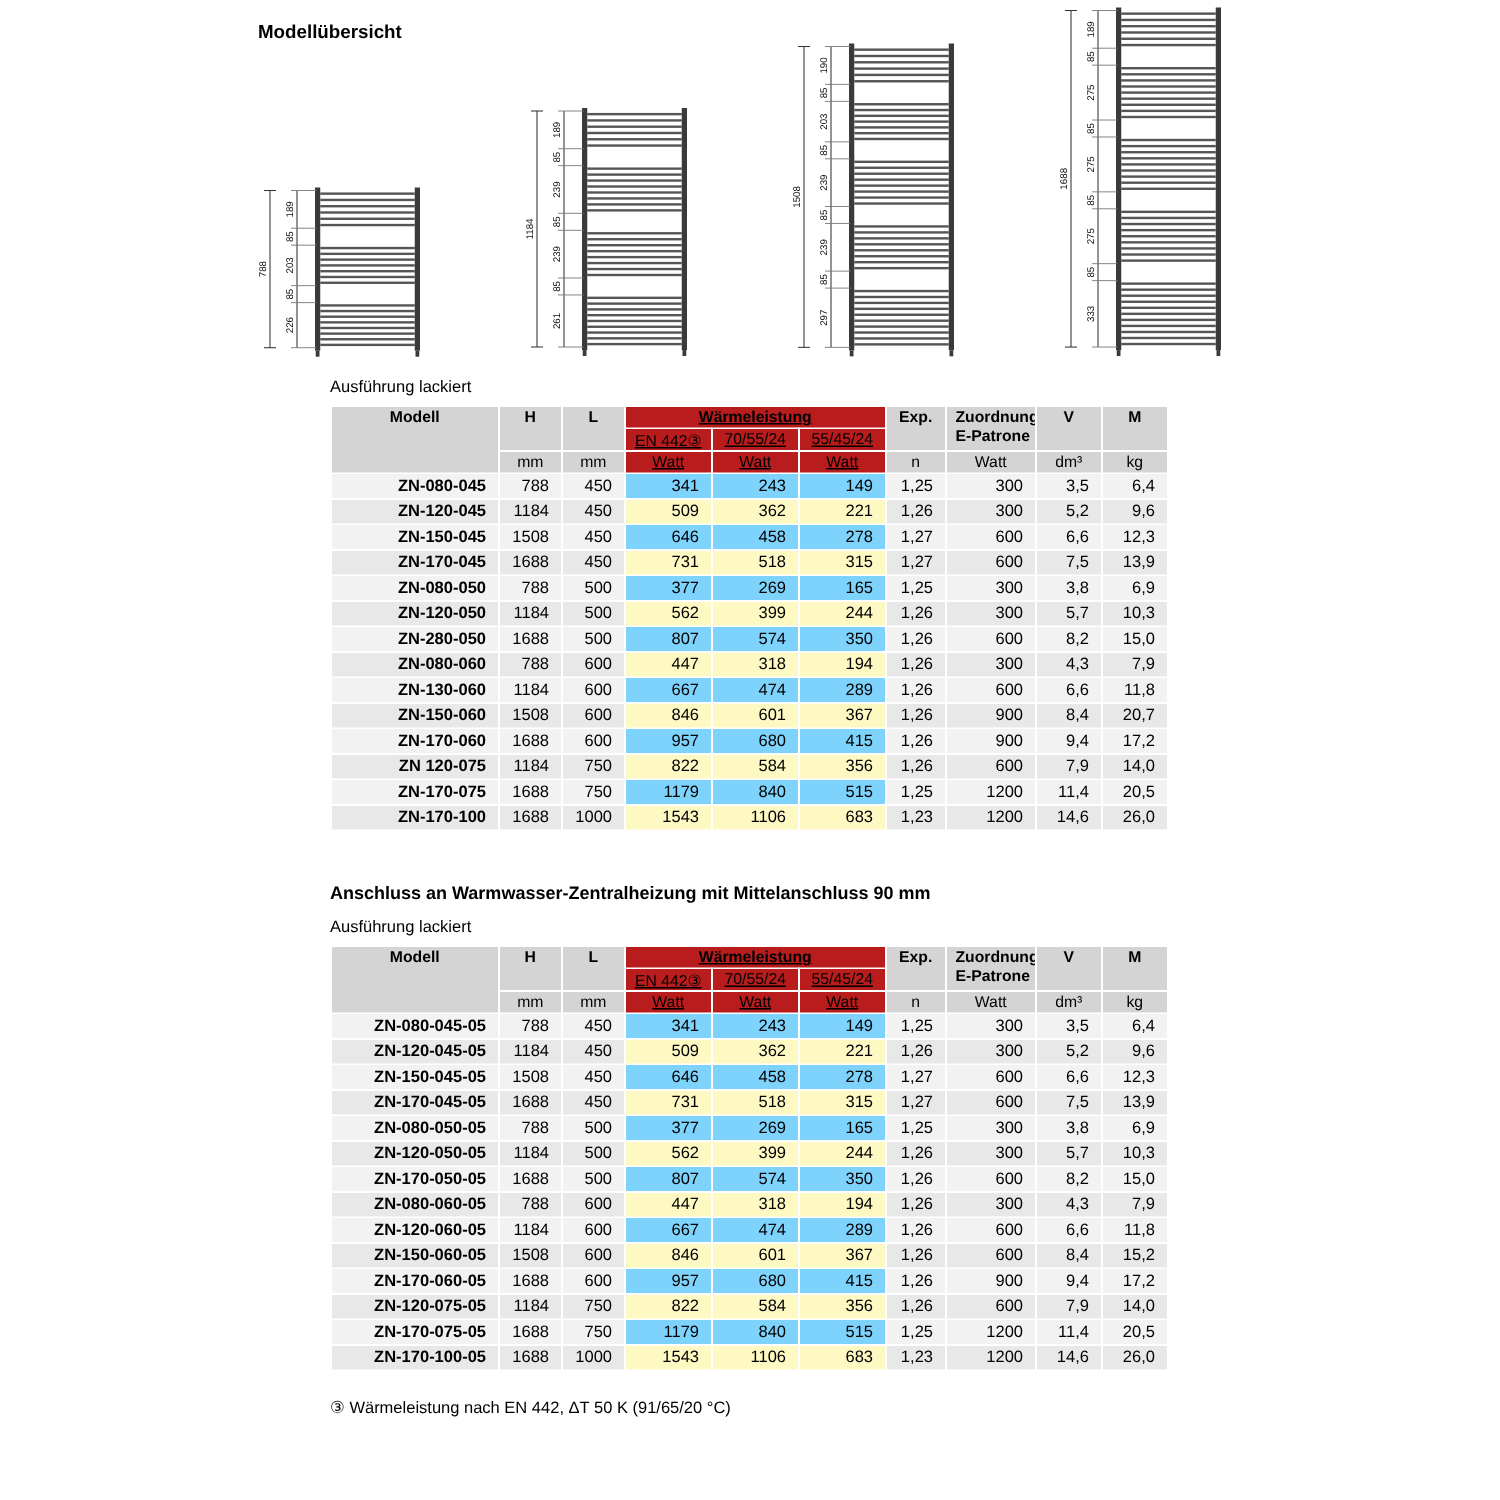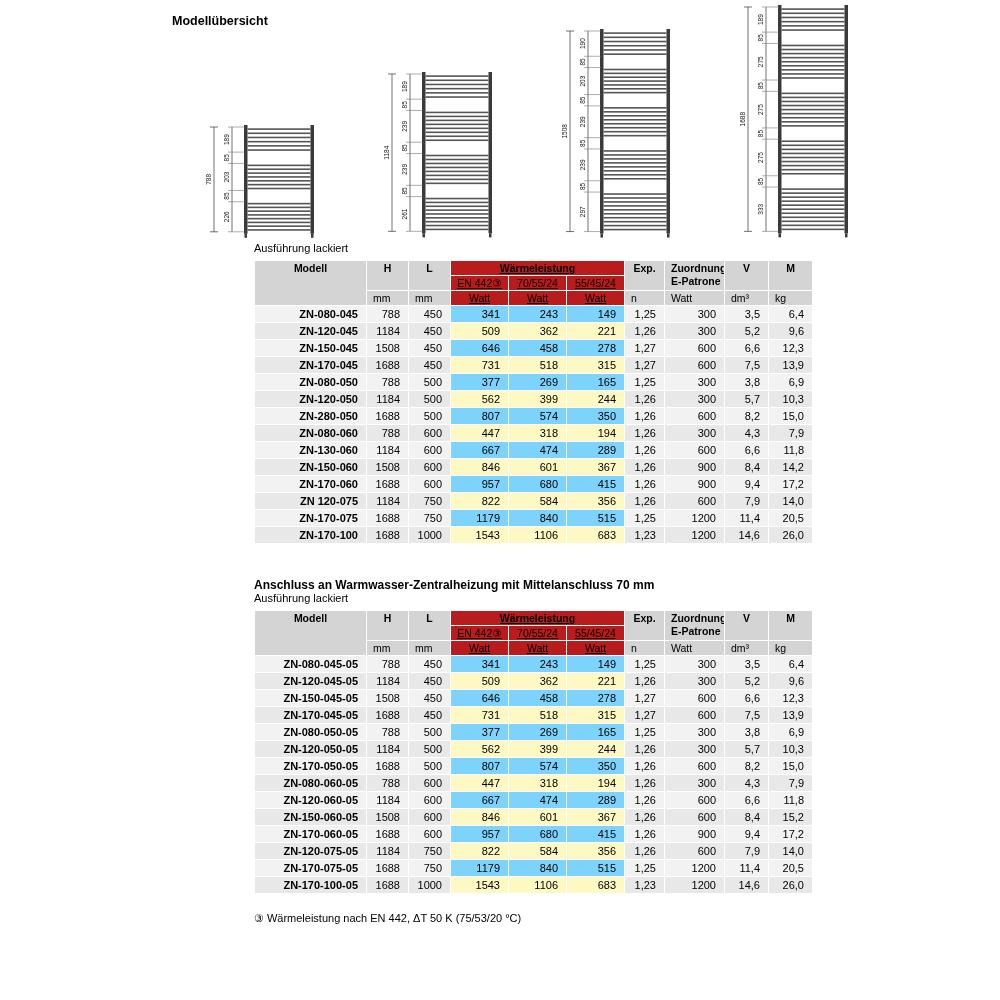--- a/index.html
+++ b/index.html
@@ -1,31 +1,31 @@
 <!DOCTYPE html>
 <html><head>
 <meta charset="utf-8">
 <style>
   * { margin:0; padding:0; box-sizing:border-box; }
   html,body { width:1000px; height:1000px; background:#ffffff; font-family:"Liberation Sans", sans-serif; color:#000; }
-  .page { position:relative; width:1000px; height:1000px; overflow:hidden; background:#fff;padding-left:34px; }
+  .page { position:relative; width:1000px; height:1000px; overflow:hidden; background:#fff; }
   .title { position:absolute; top:14px; left:172px; font-size:12.5px; font-weight:bold; }
   .diagrams { display:flex; align-items:flex-end; column-gap:66px; margin-left:170px; height:242px; padding-top:4px; }
   svg text { font-family:"Liberation Sans", sans-serif; fill:#111; }
   .content { margin-left:220px; width:558px; }
   .section-heading { font-size:12px; font-weight:bold; margin-top:18px; }
   .section-heading.t2 { margin-top:34px; }
-  .sub { font-size:11px; margin-bottom:6px; }
+  .sub { font-size:11px; margin-top:10px; margin-bottom:6px; }
   table.spec { border-collapse:collapse; width:558px; table-layout:fixed; font-size:11px; }
   table.spec th, table.spec td { border:1px solid #ffffff; padding:0 6px; white-space:nowrap; overflow:hidden; }
   table.spec thead tr { height:15px; }
   table.spec thead th { background:#d4d4d4; font-weight:bold; text-align:center; vertical-align:top; font-size:10.5px; padding-top:1px; }
   table.spec thead th.warm-h { background:#b91c1c;text-decoration:underline; }
   table.spec thead th.sub-h { font-weight:normal; }
-  table.spec thead tr.units th { font-weight:normal; text-align:left; }
+  table.spec thead tr.units th { font-weight:normal; text-align:center; }
   table.spec thead tr.units th.c { text-align:center; }
   .blk { display:block; line-height:13px; }
   table.spec tbody tr { height:17px; }
   table.spec tbody td { text-align:right; padding-right:8px; }
   table.spec tbody tr.odd td { background:#f2f2f2; }
   table.spec tbody tr.even td { background:#e8e8e8; }
   table.spec tbody tr.odd td.warm { background:#7dd3fc; }
   table.spec tbody tr.even td.warm { background:#fef9c3; }
   table.spec tbody td.model { font-weight:bold; }
   .footnote { font-size:11px; margin-top:18px; }
@@ -443,21 +443,21 @@
           <tr class="even">
             <td class="model">ZN-150-060</td>
             <td>1508</td>
             <td>600</td>
             <td class="warm">846</td>
             <td class="warm">601</td>
             <td class="warm">367</td>
             <td>1,26</td>
             <td>900</td>
             <td>8,4</td>
-            <td>14,2</td>
+            <td>20,7</td>
           </tr>
           <tr class="odd">
             <td class="model">ZN-170-060</td>
             <td>1688</td>
             <td>600</td>
             <td class="warm">957</td>
             <td class="warm">680</td>
             <td class="warm">415</td>
             <td>1,26</td>
             <td>900</td>
@@ -496,21 +496,21 @@
             <td class="warm">1106</td>
             <td class="warm">683</td>
             <td>1,23</td>
             <td>1200</td>
             <td>14,6</td>
             <td>26,0</td>
           </tr>
         </tbody>
     </table>
 
-    <div class="section-heading t2">Anschluss an Warmwasser-Zentralheizung mit Mittelanschluss 70 mm</div>
+    <div class="section-heading t2">Anschluss an Warmwasser-Zentralheizung mit Mittelanschluss 90 mm</div>
     <div class="sub">Ausführung lackiert</div>
 
     <table class="spec">
       <colgroup>
         <col style="width:112px">
           <col style="width:42px">
           <col style="width:42px">
         <col style="width:58px">
           <col style="width:58px">
           <col style="width:58px">
@@ -715,16 +715,16 @@
             <td class="warm">1106</td>
             <td class="warm">683</td>
             <td>1,23</td>
             <td>1200</td>
             <td>14,6</td>
             <td>26,0</td>
           </tr>
         </tbody>
     </table>
 
-    <div class="footnote">③ Wärmeleistung nach EN 442, ΔT 50 K (75/53/20 °C)</div>
+    <div class="footnote">③ Wärmeleistung nach EN 442, ΔT 50 K (91/65/20 °C)</div>
 
   </div>
 </div>
 
 </body></html>

